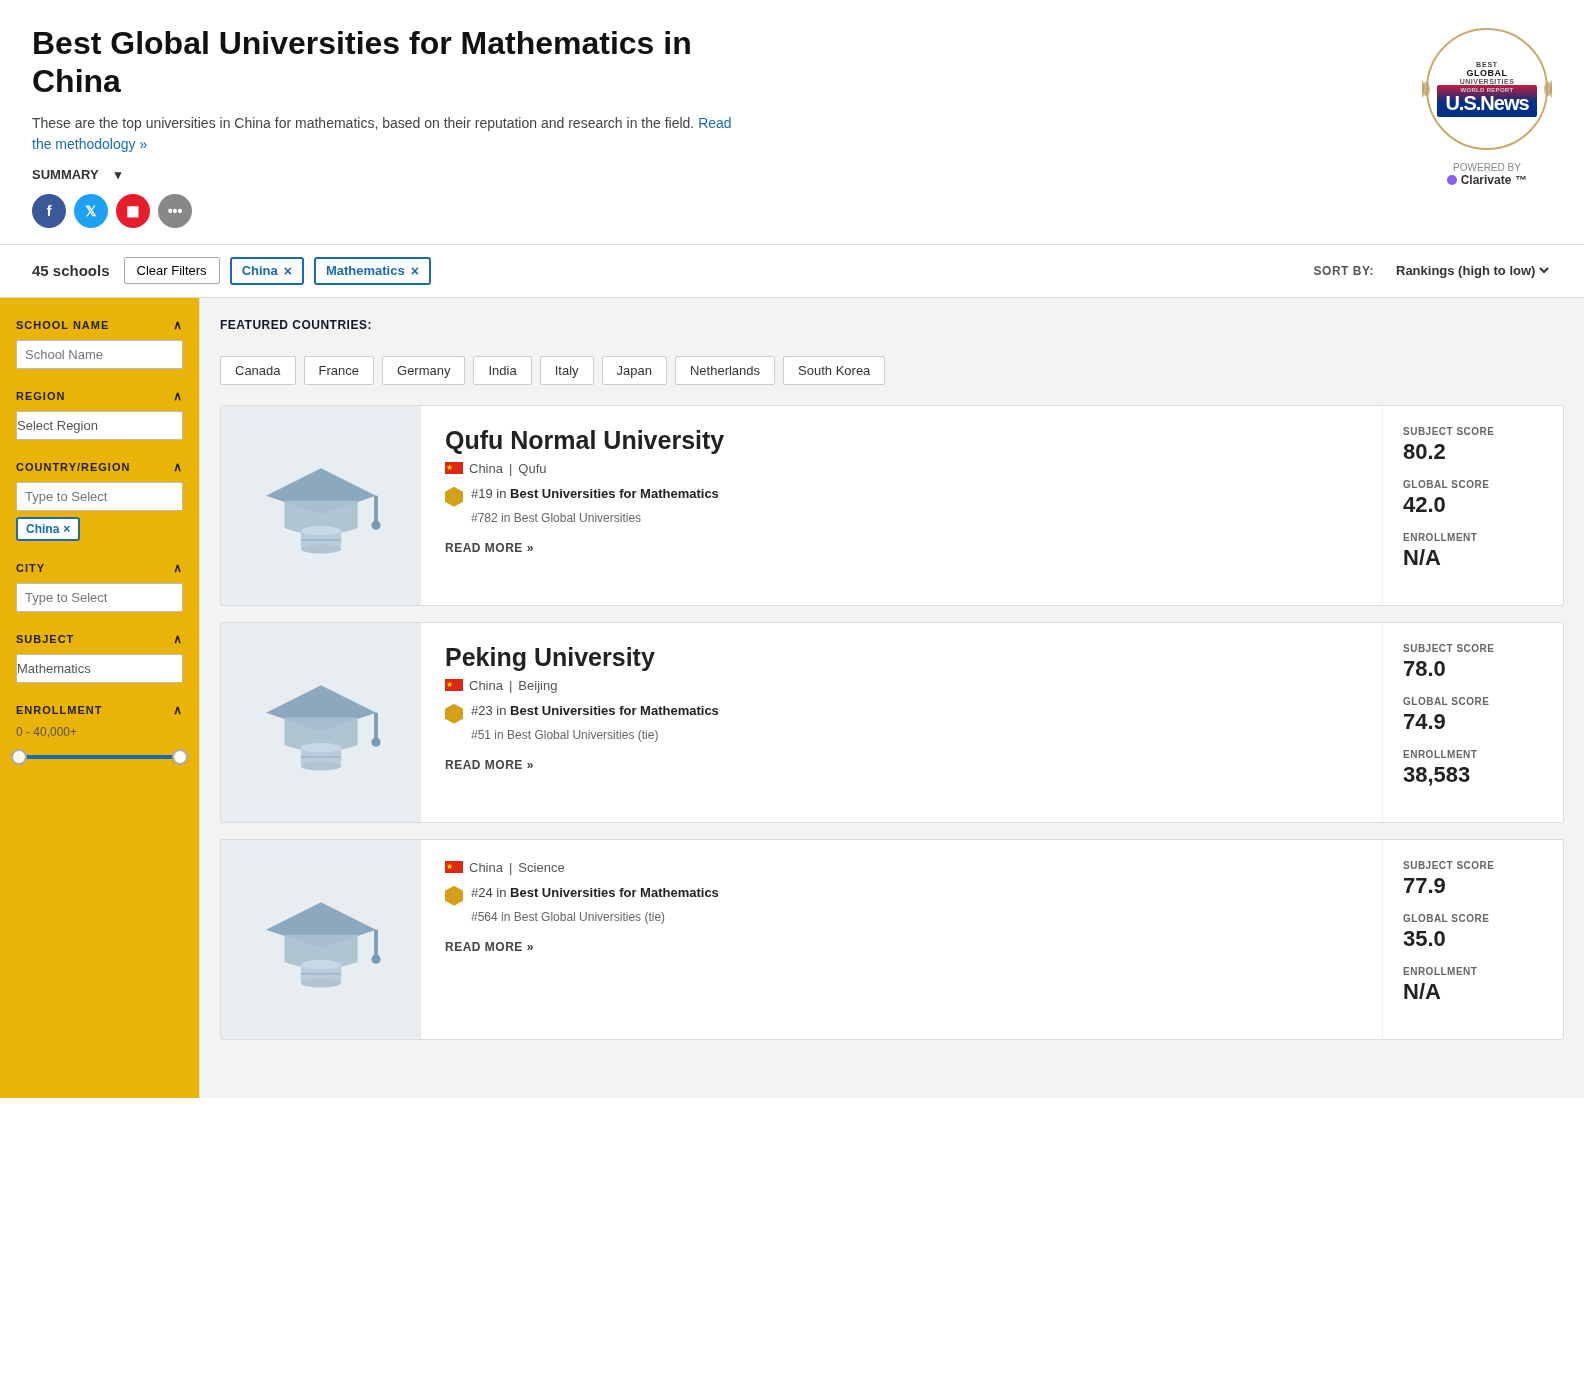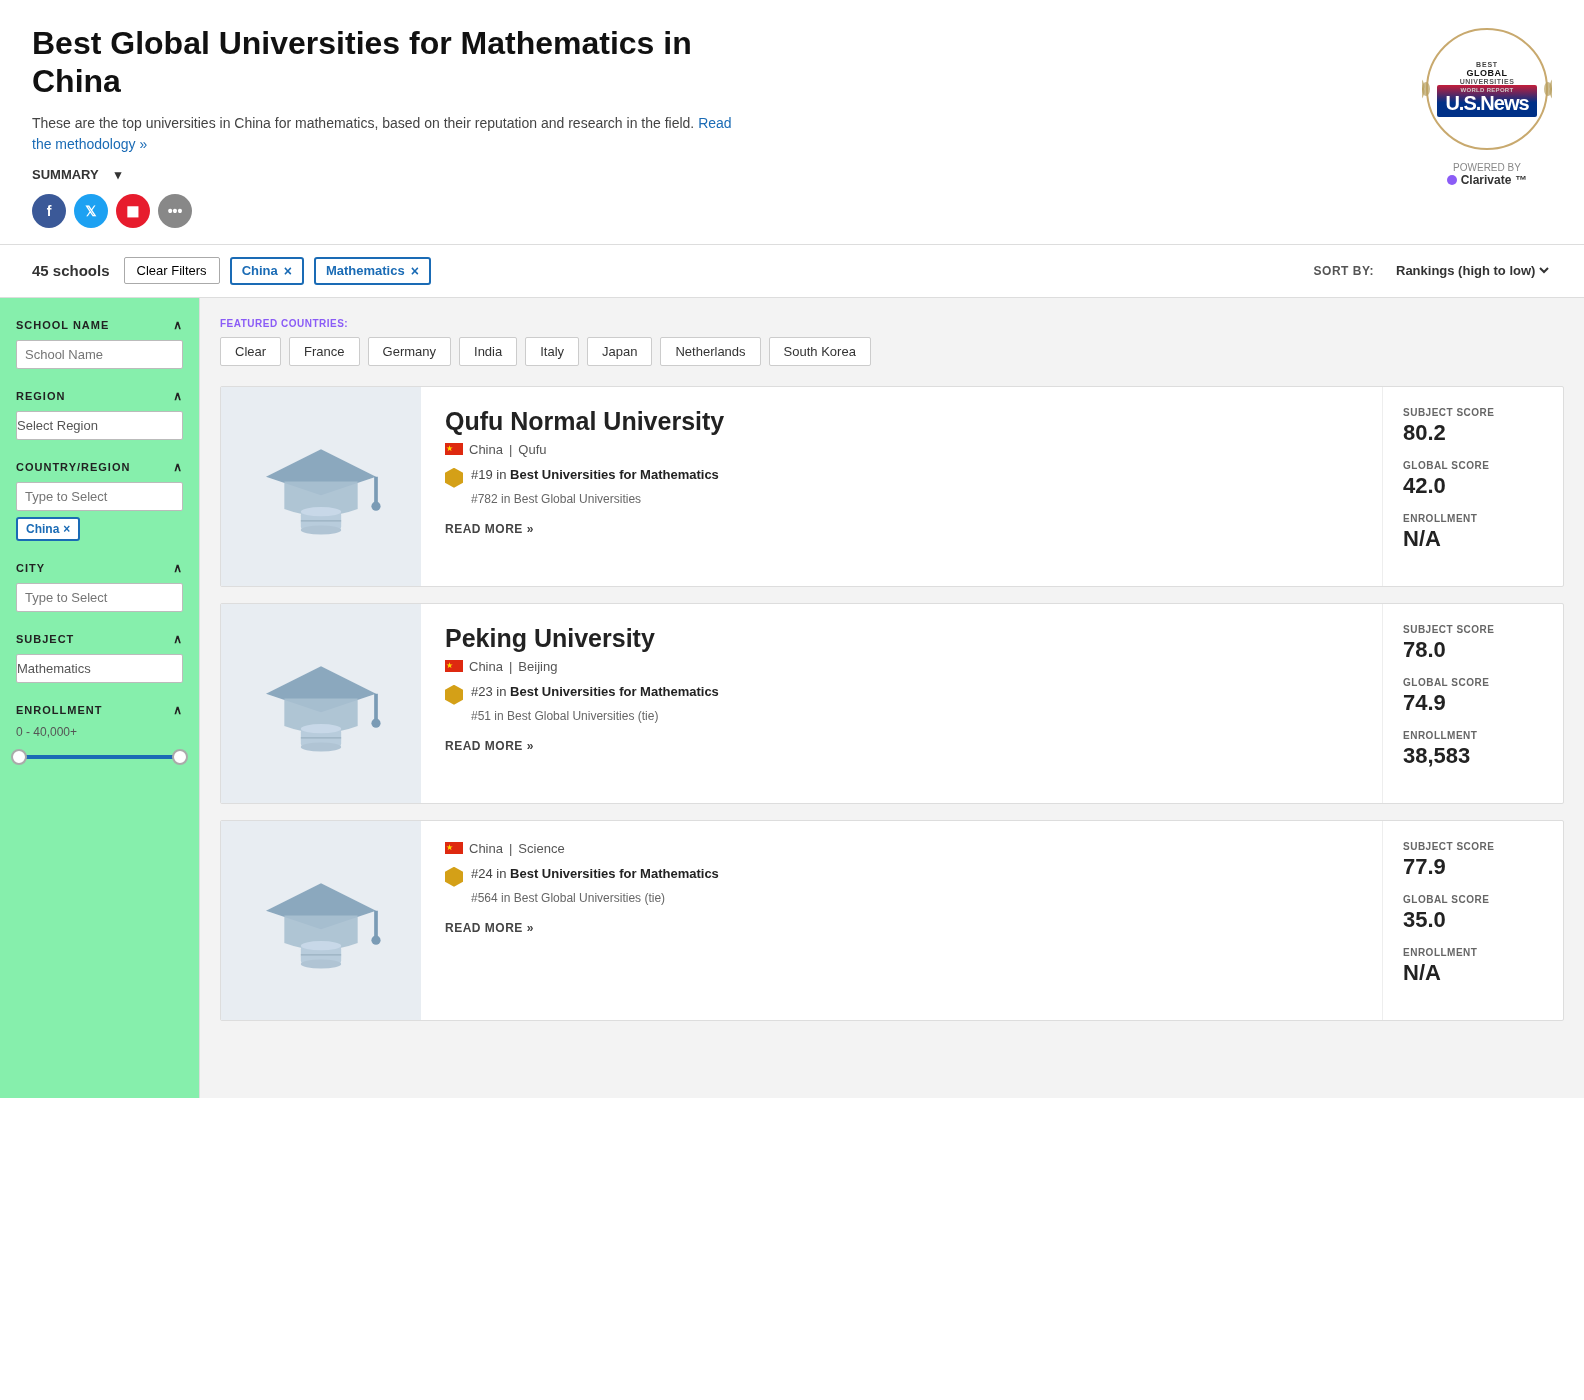--- a/index.html
+++ b/index.html
@@ -27,36 +27,36 @@
     .schools-count { font-weight: 700; font-size: 15px; margin-right: 4px; }
     .clear-filters-btn { border: 1px solid #aaa; padding: 5px 12px; background: #fff; cursor: pointer; font-size: 13px; border-radius: 2px; }
     .filter-chip { border: 2px solid #1a6bb5; padding: 4px 10px; border-radius: 3px; display: flex; align-items: center; gap: 6px; font-size: 13px; font-weight: 700; color: #1a6bb5; cursor: pointer; }
     .filter-chip .chip-x { font-size: 14px; font-weight: 900; cursor: pointer; }
     .sort-area { margin-left: auto; display: flex; align-items: center; gap: 18px; font-size: 13px; }
     .sort-label { font-weight: 700; font-size: 12px; color: #555; letter-spacing: 0.5px; }
     .sort-select { border: none; font-size: 13px; font-weight: 600; color: #333; cursor: pointer; background: transparent; }
 
     .main-layout { display: flex; min-height: 800px; }
 
-    .sidebar { width: 200px; min-width: 200px; background: #86efac; padding: 20px 16px; border-right: 1px solid #ddd; }
+    .sidebar { width: 200px; min-width: 200px; background: #eab308; padding: 20px 16px; border-right: 1px solid #ddd; }
     .filter-section { margin-bottom: 20px; }
     .filter-section-title { font-size: 11px; font-weight: 700; letter-spacing: 1px; color: #222; margin-bottom: 8px; display: flex; justify-content: space-between; align-items: center; }
     .filter-section-title .chevron { font-size: 12px; cursor: pointer; }
     .filter-input { width: 100%; border: 1px solid #bbb; padding: 6px 8px; font-size: 13px; background: #fff; color: #888; border-radius: 2px; }
     .filter-select { width: 100%; border: 1px solid #bbb; padding: 6px 0; font-size: 13px; background: #fff; color: #555; border-radius: 2px; appearance: none; cursor: pointer; }
     .filter-chip-small { display: inline-flex; align-items: center; gap: 4px; background: #fff; border: 2px solid #1a6bb5; color: #1a6bb5; font-size: 12px; font-weight: 700; padding: 3px 8px; border-radius: 3px; margin-top: 6px; cursor: pointer; }
     .enrollment-range { font-size: 12px; color: #555; margin-bottom: 8px; }
     .slider-container { position: relative; height: 20px; margin-top: 8px; }
     .slider-track { position: absolute; top: 50%; transform: translateY(-50%); left: 0; right: 0; height: 4px; background: #1a6bb5; border-radius: 2px; }
     .slider-track-bg { position: absolute; top: 50%; transform: translateY(-50%); left: 0; right: 0; height: 4px; background: #ccc; border-radius: 2px; }
     .slider-thumb { position: absolute; top: 50%; transform: translate(-50%, -50%); width: 16px; height: 16px; border-radius: 50%; background: #fff; border: 2px solid #aaa; cursor: pointer; }
 
     .content { flex: 1; background: #f3f3f3; padding: 20px 20px; }
     .featured-countries { margin-bottom: 20px; }
-    .featured-label { font-size: 10px; font-weight: 700; letter-spacing: 0.5px; color: #8b5cf6; margin-bottom: 8px; }
+    .featured-label { font-size: 12px; font-weight: 700; letter-spacing: 0.5px; color: #0f172a; margin-bottom: 24px; }
     .country-chips { display: flex; flex-wrap: wrap; gap: 8px; }
     .country-chip { border: 1px solid #ccc; padding: 6px 14px; background: #fff; font-size: 13px; cursor: pointer; border-radius: 2px; color: #333; }
 
     .university-card { background: #fff; border: 1px solid #ddd; margin-bottom: 16px; display: flex; border-radius: 2px; overflow: hidden; }
     .card-image { width: 200px; min-width: 200px; background: #e8edf2; display: flex; align-items: center; justify-content: center; padding: 20px; }
     .grad-cap-svg { width: 130px; height: 110px; }
     .card-body { flex: 1; padding: 20px 24px; border-right: 1px solid #eee; }
     .card-title { font-size: 25px; font-weight: 900; color: #222; margin-bottom: 6px; }
     .card-title a { color: #222; text-decoration: none; }
     .card-location { font-size: 13px; color: #555; margin-bottom: 10px; display: flex; align-items: center; gap: 6px; }
@@ -240,21 +240,21 @@
       </div>
     </div>
 
   </div>
 
   <div class="content">
 
     <div class="featured-countries">
       <div class="featured-label">FEATURED COUNTRIES:</div>
       <div class="country-chips">
-        <div class="country-chip">Clear</div>
+        <div class="country-chip">Canada</div>
         <div class="country-chip">France</div>
         <div class="country-chip">Germany</div>
         <div class="country-chip">India</div>
         <div class="country-chip">Italy</div>
         <div class="country-chip">Japan</div>
         <div class="country-chip">Netherlands</div>
         <div class="country-chip">South Korea</div>
       </div>
     </div>
 

